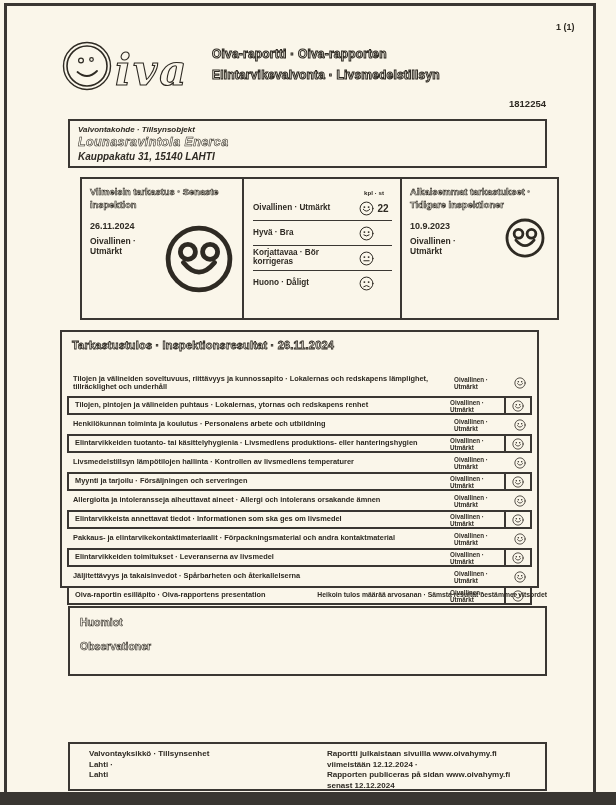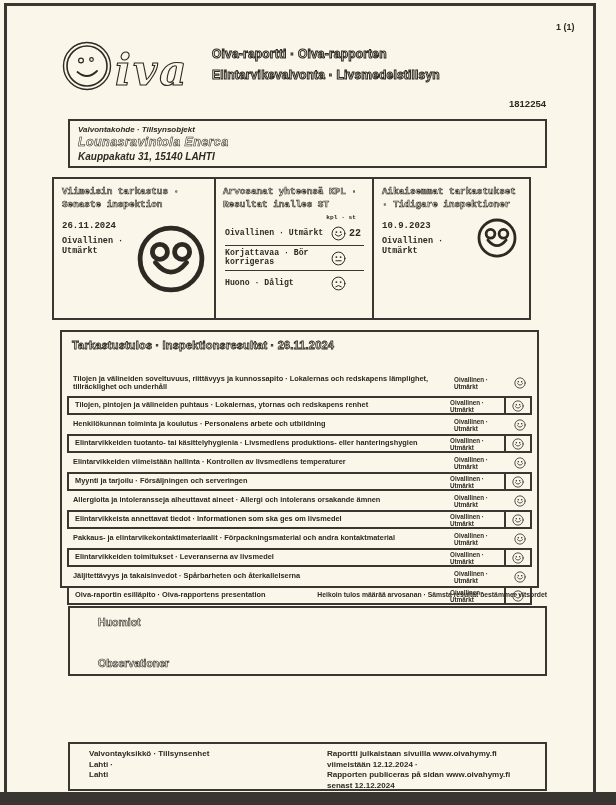--- a/index.html
+++ b/index.html
@@ -31,21 +31,21 @@
   .titles{left:212px;top:44px;font-size:12px;line-height:21px;letter-spacing:0.2px;-webkit-text-stroke:1px #2e2a23;}
   .doc-number{left:400px;top:98px;width:146px;text-align:right;font-size:9.5px;}
 
   .box{border:2px solid #3a3733;box-sizing:border-box;background:#faf6ea;}
 
   .estab-box{left:68px;top:119px;width:479px;height:49px;padding:4px 8px;font-style:italic;}
   .estab-label{font-size:8px;}
   .estab-name{font-size:12.5px;letter-spacing:0.4px;-webkit-text-stroke:0.55px #2e2a23;margin-top:1px;}
   .estab-address{font-size:10px;margin-top:2px;}
 
-  .triple{left:52px;top:177px;width:479px;height:143px;display:flex;font-family:Liberation Mono, monospace;}
+  .triple{left:80px;top:177px;width:479px;height:143px;display:flex;}
   .tcol{box-sizing:border-box;padding:7px 7px 0 8px;}
   .tcol1{width:160px;}
   .tcol2{width:160px;border-left:2px solid #3a3733;border-right:2px solid #3a3733;padding:7px 6px 0 7px;}
   .tcol3{flex:1;}
   .tcol-title{font-size:9.3px;line-height:12.5px;-webkit-text-stroke:0.6px #2e2a23;}
   .insp-body{display:flex;}
   .insp-left{width:72px;}
   .insp-date{font-size:9px;margin:10px 0 5px;}
   .insp-grade{font-size:8.5px;line-height:10px;}
   .big-smiley{margin-left:auto;margin-top:12px;}
@@ -64,23 +64,23 @@
   .rrow{display:flex;align-items:center;height:19px;box-sizing:border-box;padding-left:6px;}
   .rrow.tall{height:26px;}
   .rrow.boxed{border:2px solid #3a3733;}
   .rlab{flex:1;font-size:7.4px;line-height:8.3px;padding-right:4px;}
   .rgrade{width:54px;font-size:6.3px;line-height:7px;}
   .ric{width:24px;align-self:stretch;display:flex;align-items:center;justify-content:center;}
   .rrow.boxed .ric{border-left:2px solid #3a3733;}
 
   .footnote{left:68px;top:591px;width:479px;text-align:right;font-size:6.8px;}
 
-  .obs-box{left:68px;top:606px;width:479px;height:70px;padding:8px 28px;}
+  .obs-box{left:68px;top:606px;width:479px;height:70px;padding:8px 10px;}
   .obs-line{font-size:10.5px;-webkit-text-stroke:0.6px #2e2a23;}
-  .obs-line + .obs-line{margin-top:29px;}
+  .obs-line + .obs-line{margin-top:12px;}
 
   .footer-box{left:68px;top:742px;width:479px;height:49px;display:flex;padding-left:11px;}
   .fcol{box-sizing:border-box;padding:5px 8px;font-size:8px;line-height:10.5px;}
   .fcol-left{flex:1;}
   .fcol-right{width:218px;padding-left:0;}
 
   svg{display:block;color:#2e2a23;}
 </style>
 </head>
 <body>
@@ -129,36 +129,47 @@
               <circle cx="12" cy="12" r="10.3"></circle>
               <circle cx="8.3" cy="9.6" r="2.5"></circle>
               <circle cx="15.7" cy="9.6" r="2.5"></circle>
               <path d="M6.8 13.2 Q12 19.6 17.2 13.2"></path>
             </svg>
           </div>
       </div>
     </div>
 
     <div class="tcol tcol2">
-      <div class="tcol-title hollow">Arvosanat yhteensä KPL · Resultat inalles ST</div>
       <div class="unit-label">kpl · st</div>
       <div id="summary-rows">
           <div class="srow">
             <span class="slab">Oivallinen · Utmärkt</span>
             <span class="sic">
               <svg width="15" height="15" viewBox="0 0 24 24" fill="none" stroke="currentColor" stroke-width="1.6" stroke-linecap="round">
                 <circle cx="12" cy="12" r="10.3"></circle>
                 <circle cx="8.6" cy="9.7" r="1.5" fill="currentColor" stroke="none"></circle>
                 <circle cx="15.4" cy="9.7" r="1.5" fill="currentColor" stroke="none"></circle>
                 <path d="M6.8 13.2 Q12 19.6 17.2 13.2"></path>
               </svg>
             </span>
             <span class="scnt">22</span>
           </div>
           <div class="srow">
+            <span class="slab">Hyvä · Bra</span>
+            <span class="sic">
+              <svg width="15" height="15" viewBox="0 0 24 24" fill="none" stroke="currentColor" stroke-width="1.6" stroke-linecap="round">
+                <circle cx="12" cy="12" r="10.3"></circle>
+                <circle cx="8.6" cy="9.7" r="1.5" fill="currentColor" stroke="none"></circle>
+                <circle cx="15.4" cy="9.7" r="1.5" fill="currentColor" stroke="none"></circle>
+                <path d="M7.8 14.4 Q12 17.8 16.2 14.4"></path>
+              </svg>
+            </span>
+            <span class="scnt"></span>
+          </div>
+          <div class="srow">
             <span class="slab">Korjattavaa · Bör korrigeras</span>
             <span class="sic">
               <svg width="15" height="15" viewBox="0 0 24 24" fill="none" stroke="currentColor" stroke-width="1.6" stroke-linecap="round">
                 <circle cx="12" cy="12" r="10.3"></circle>
                 <circle cx="8.6" cy="9.7" r="1.5" fill="currentColor" stroke="none"></circle>
                 <circle cx="15.4" cy="9.7" r="1.5" fill="currentColor" stroke="none"></circle>
                 <path d="M7.8 15.6 L16.2 15.6"></path>
               </svg>
             </span>
             <span class="scnt"></span>
@@ -256,21 +267,21 @@
           <div class="ric">
             <svg width="12" height="12" viewBox="0 0 24 24" fill="none" stroke="currentColor" stroke-width="1.6" stroke-linecap="round">
               <circle cx="12" cy="12" r="10.3"></circle>
               <circle cx="8.6" cy="9.7" r="1.5" fill="currentColor" stroke="none"></circle>
               <circle cx="15.4" cy="9.7" r="1.5" fill="currentColor" stroke="none"></circle>
               <path d="M6.8 13.2 Q12 19.6 17.2 13.2"></path>
             </svg>
           </div>
         </div>
         <div class="rrow">
-          <div class="rlab">Elintarvikkeiden viimeistään hallinta · Kontrollen av livsmedlens temperaturer</div>
+          <div class="rlab">Livsmedelstillsyn lämpötilojen hallinta · Kontrollen av livsmedlens temperaturer</div>
           <div class="rgrade">
             <div>Oivallinen ·</div>
             <div>Utmärkt</div>
           </div>
           <div class="ric">
             <svg width="12" height="12" viewBox="0 0 24 24" fill="none" stroke="currentColor" stroke-width="1.6" stroke-linecap="round">
               <circle cx="12" cy="12" r="10.3"></circle>
               <circle cx="8.6" cy="9.7" r="1.5" fill="currentColor" stroke="none"></circle>
               <circle cx="15.4" cy="9.7" r="1.5" fill="currentColor" stroke="none"></circle>
               <path d="M6.8 13.2 Q12 19.6 17.2 13.2"></path>

